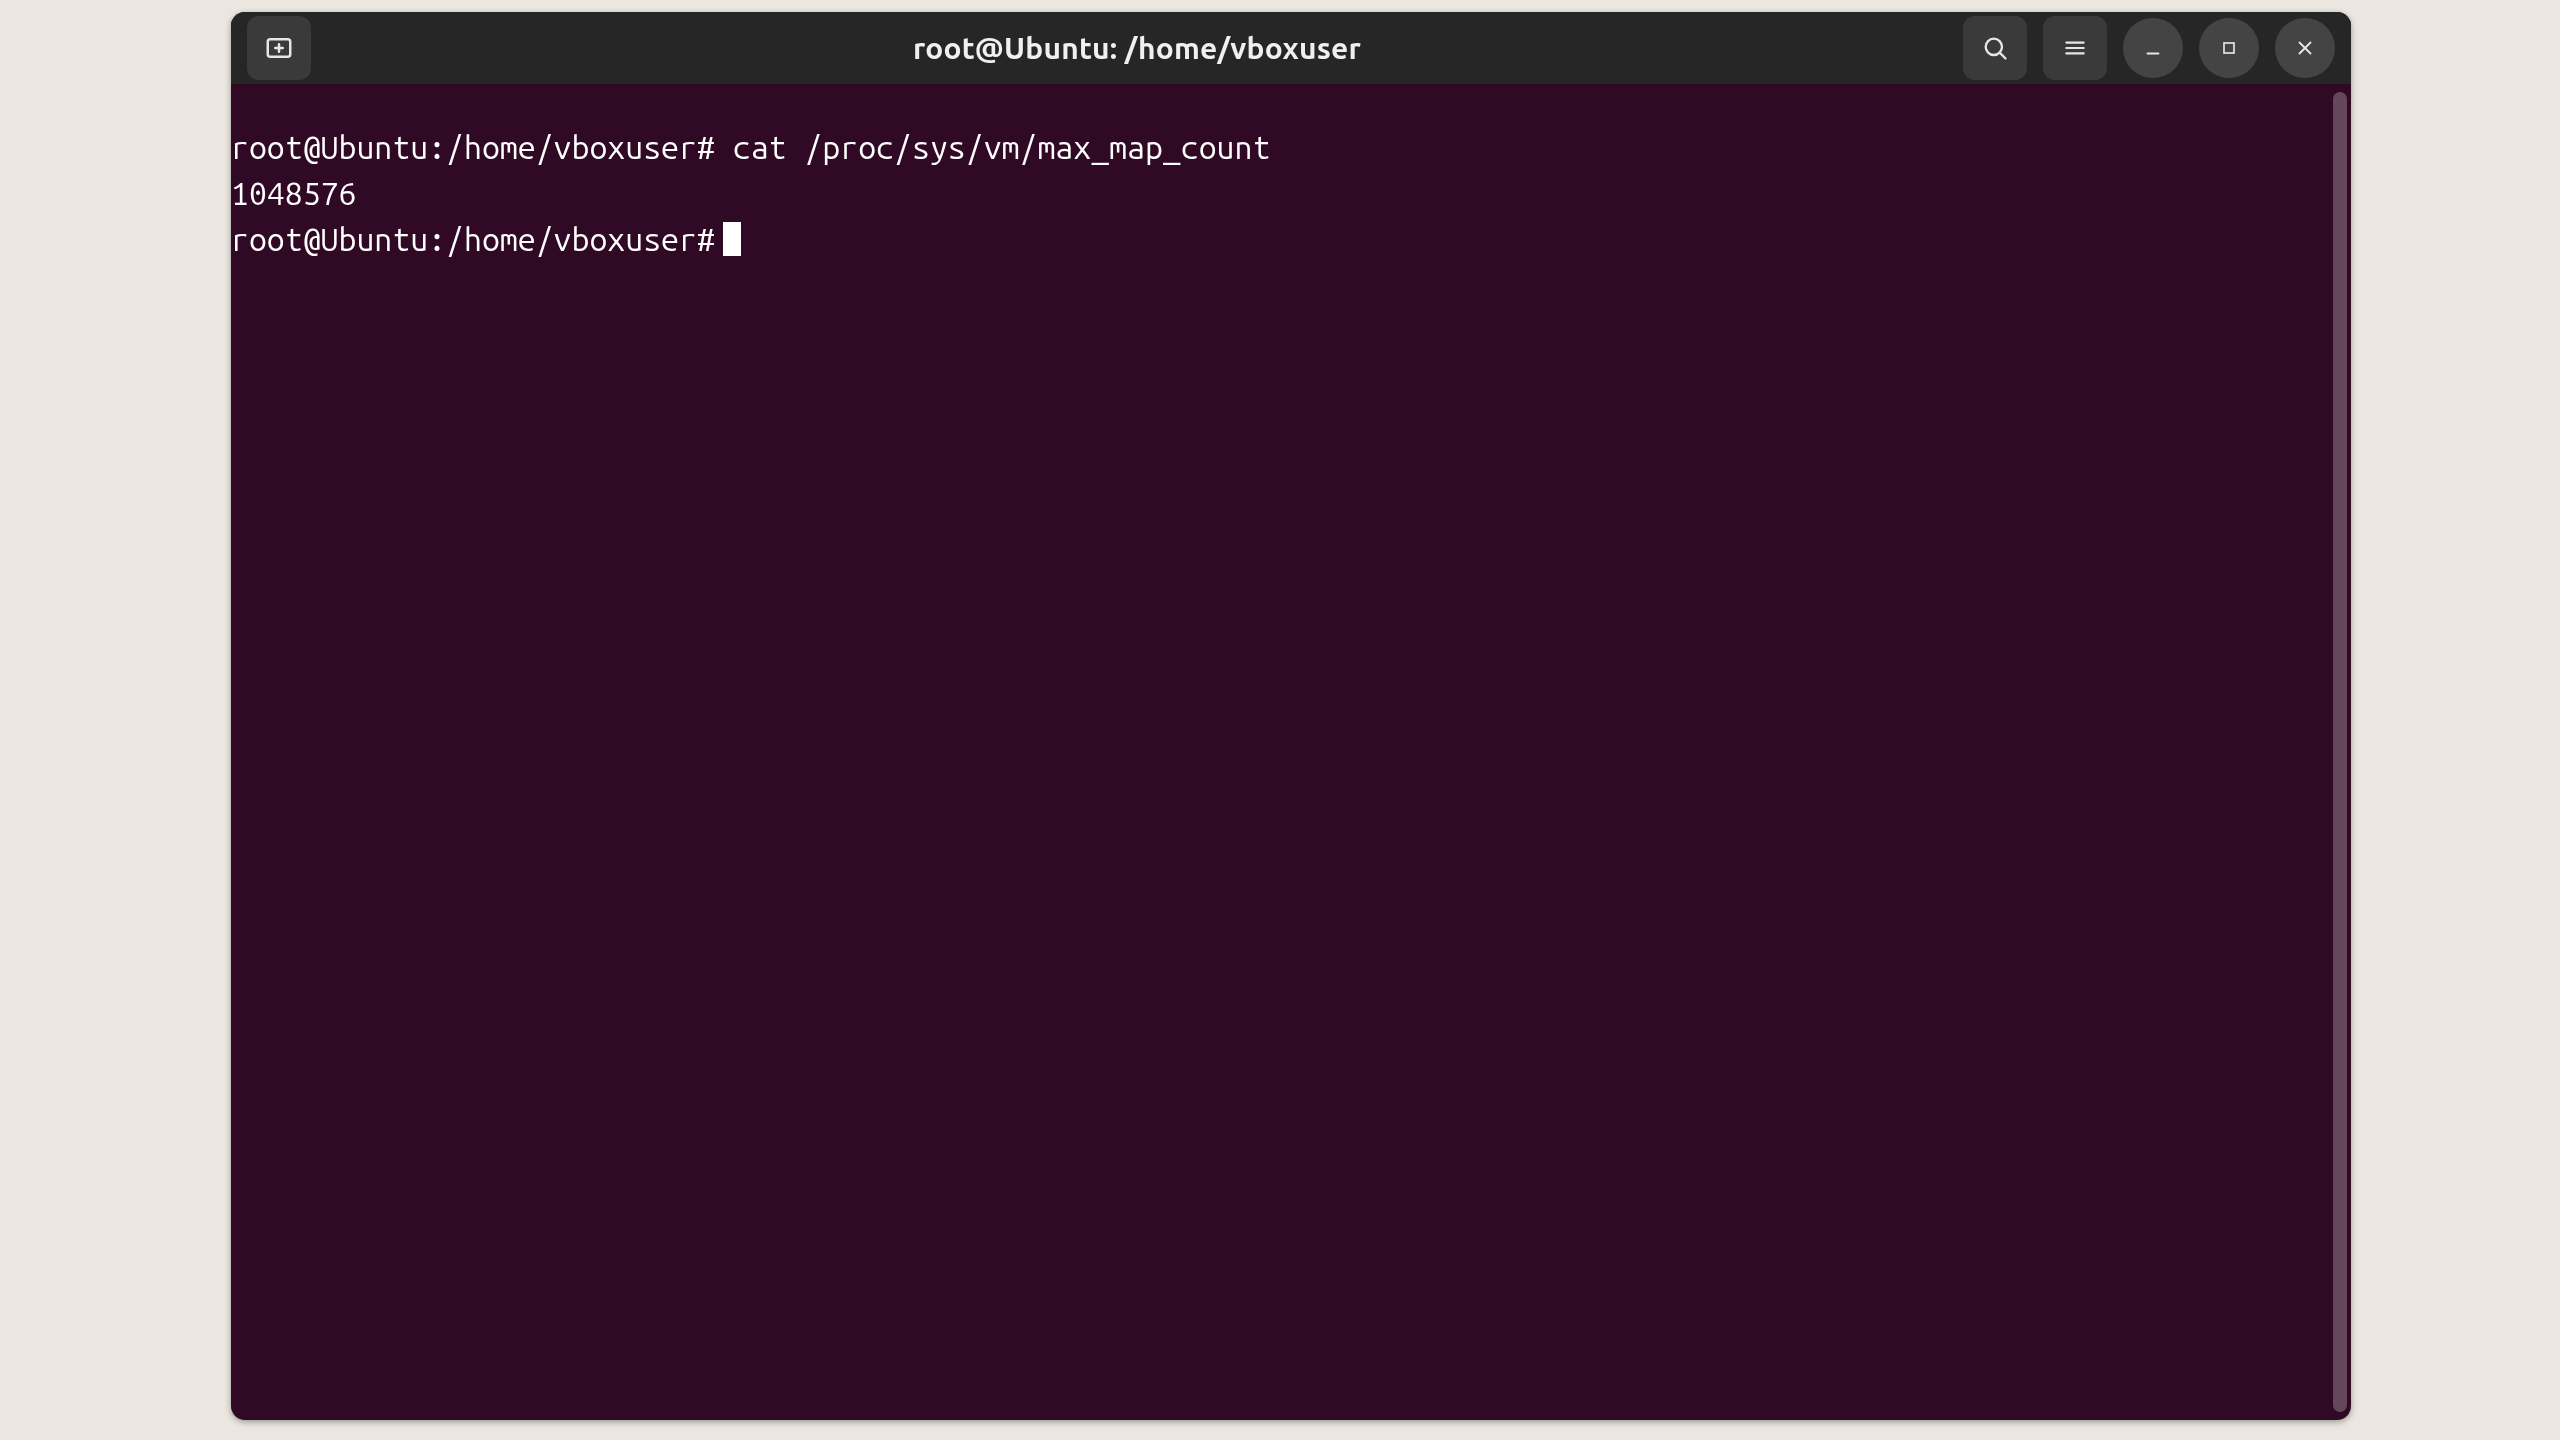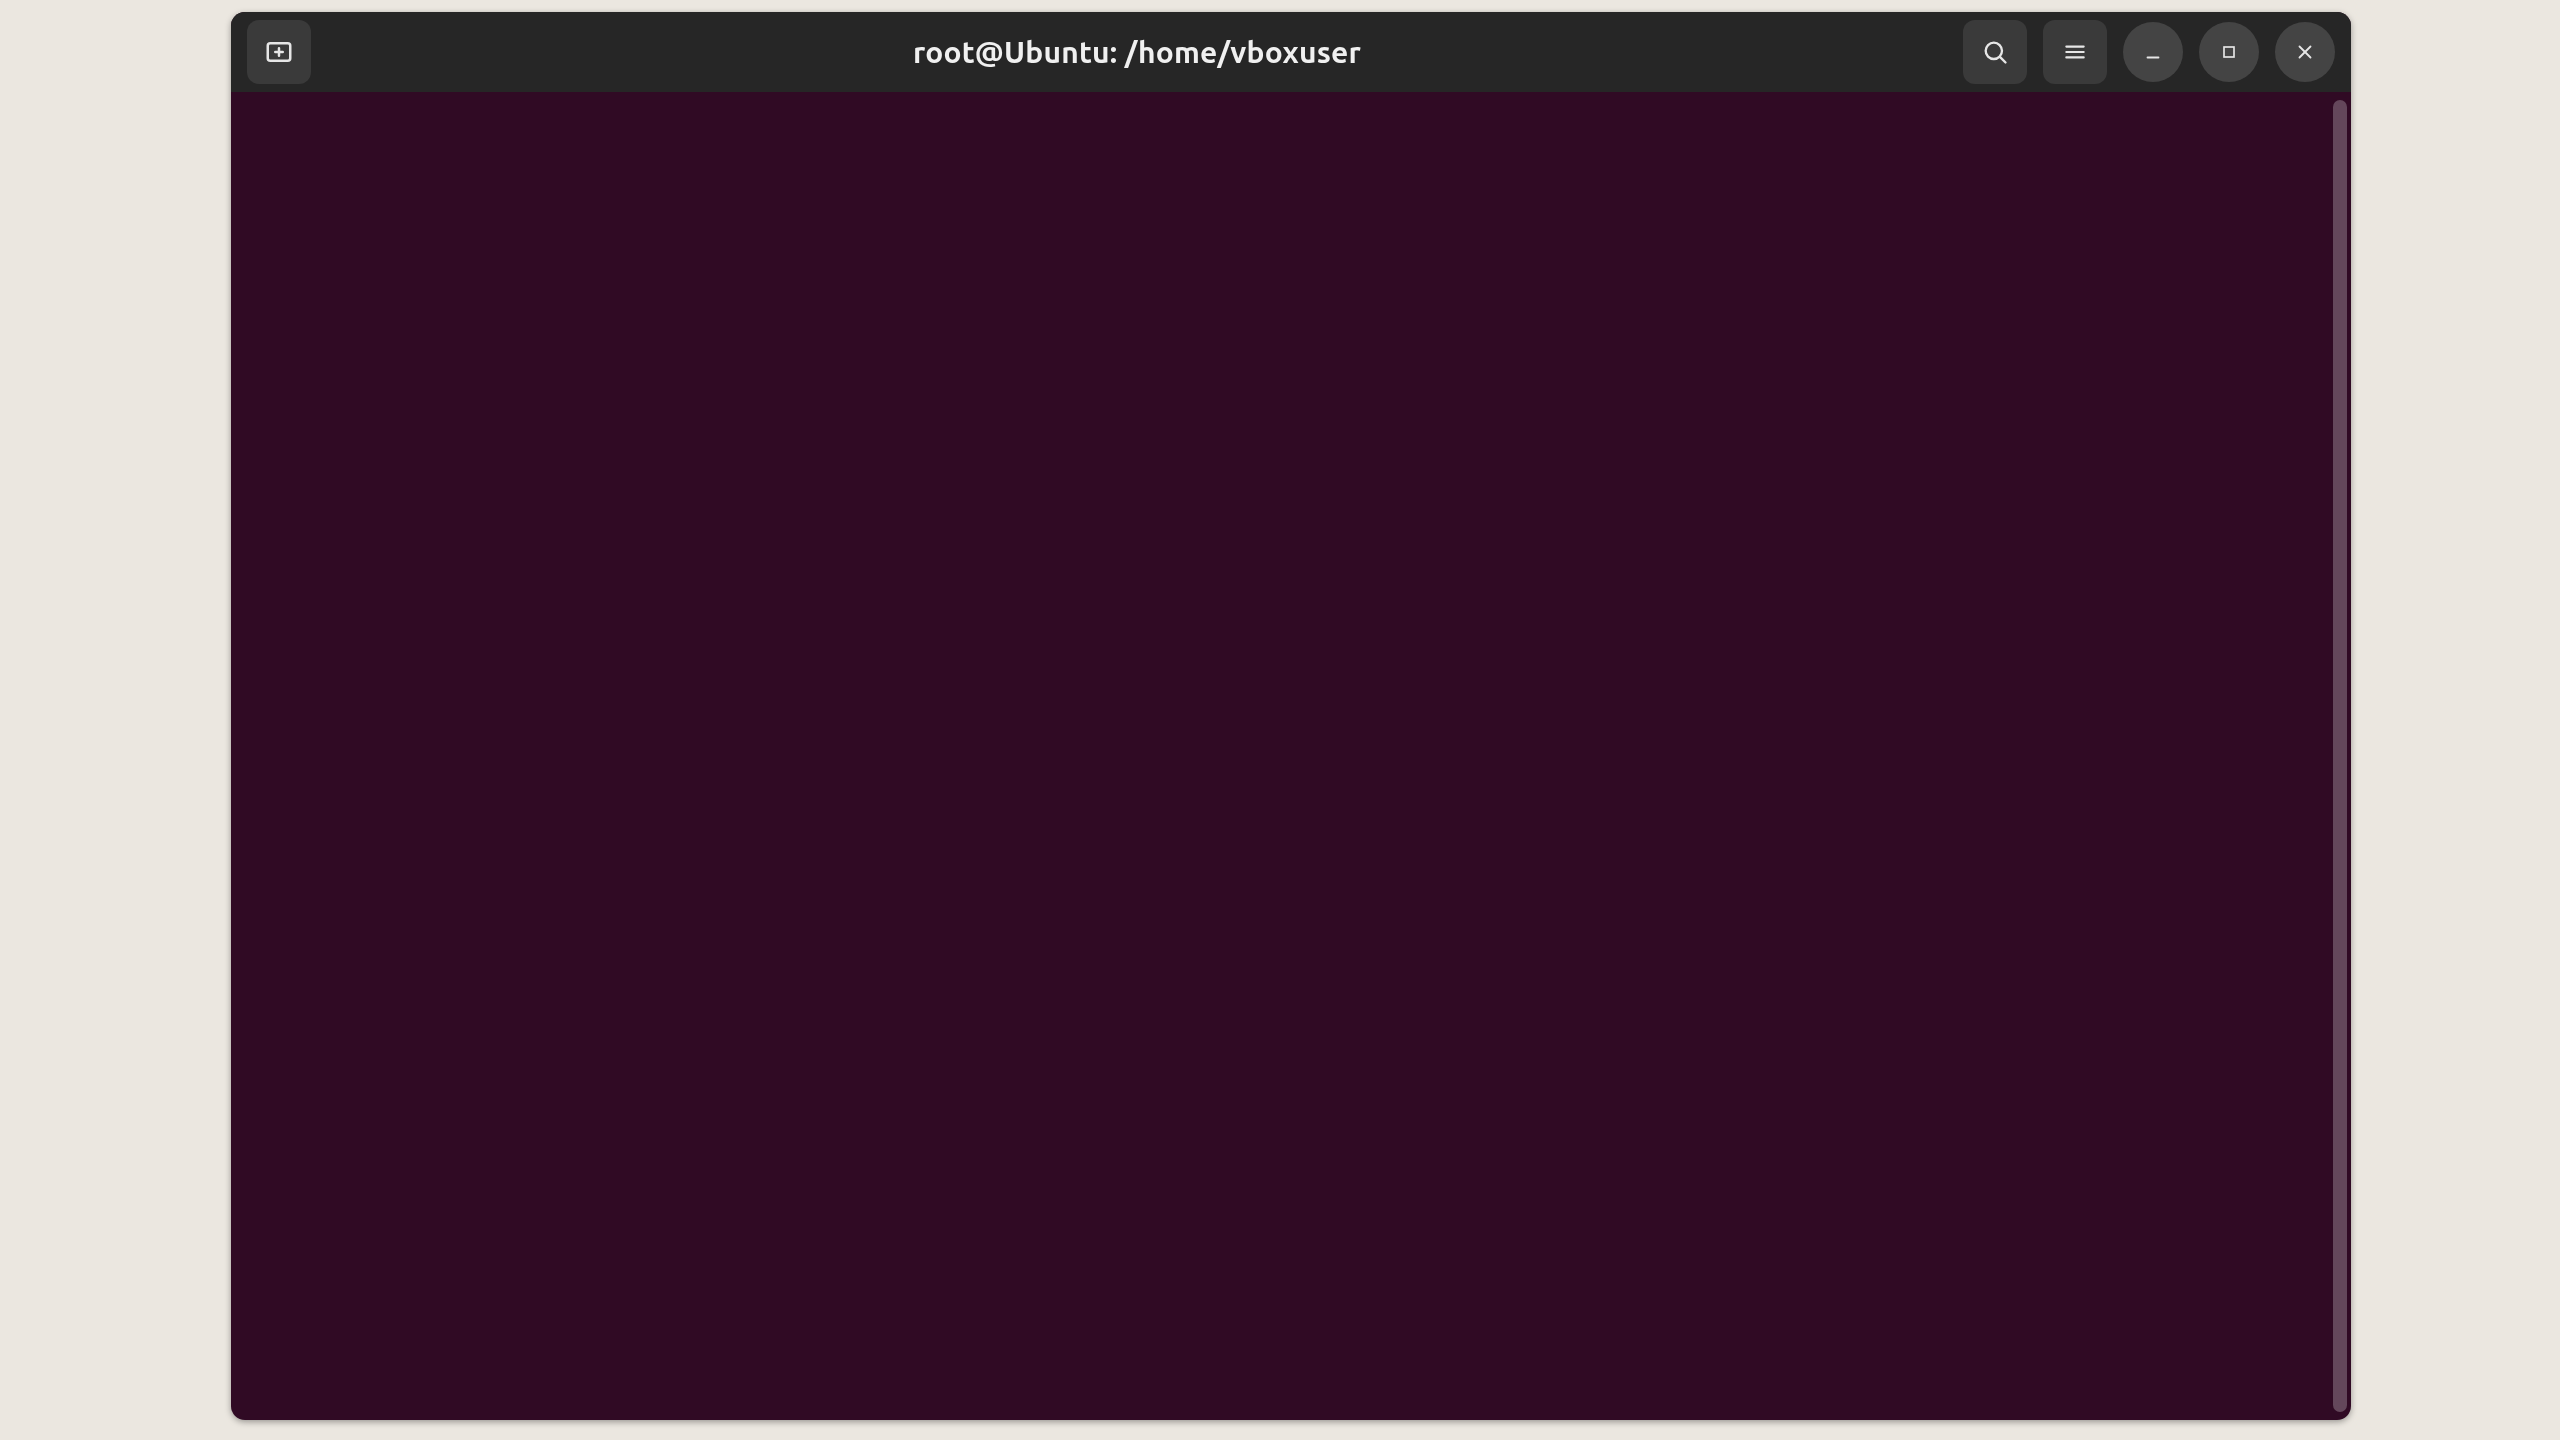--- a/index.html
+++ b/index.html
@@ -21,21 +21,21 @@
     left:231px; top:12px;
     width:2120px; height:1408px;
     border-radius:var(--radius);
     overflow:hidden;
     box-shadow:0 2px 6px rgba(0,0,0,0.35);
     background:var(--bg-term);
     display:flex;
     flex-direction:column;
   }
   .titlebar{
-    height:80px;
+    height:72px;
     background:var(--bg-titlebar);
     display:flex;
     align-items:center;
     padding:0 16px;
     flex:none;
   }
   .titlebar .left,.titlebar .right{
     display:flex;align-items:center;gap:16px;
   }
   .titlebar .center{
@@ -139,16 +139,20 @@
           <svg width="22" height="22" viewBox="0 0 24 24" fill="none" stroke="currentColor" stroke-width="2" stroke-linecap="round">
             <line x1="6" y1="6" x2="18" y2="18"></line>
               <line x1="18" y1="6" x2="6" y2="18"></line>
           </svg>
         </span>
       </div>
     </div>
   </div>
 
   <div class="terminal">
+    <pre id="term-content">root@Ubuntu:/home/vboxuser# cat /proc/sys/vm/max_map_count
+1048576
+root@Ubuntu:/home/vboxuser#<span class="cursor"></span>
+</pre>
     <div class="scrollbar"></div>
   </div>
 
 </div>
 
 </body></html>

